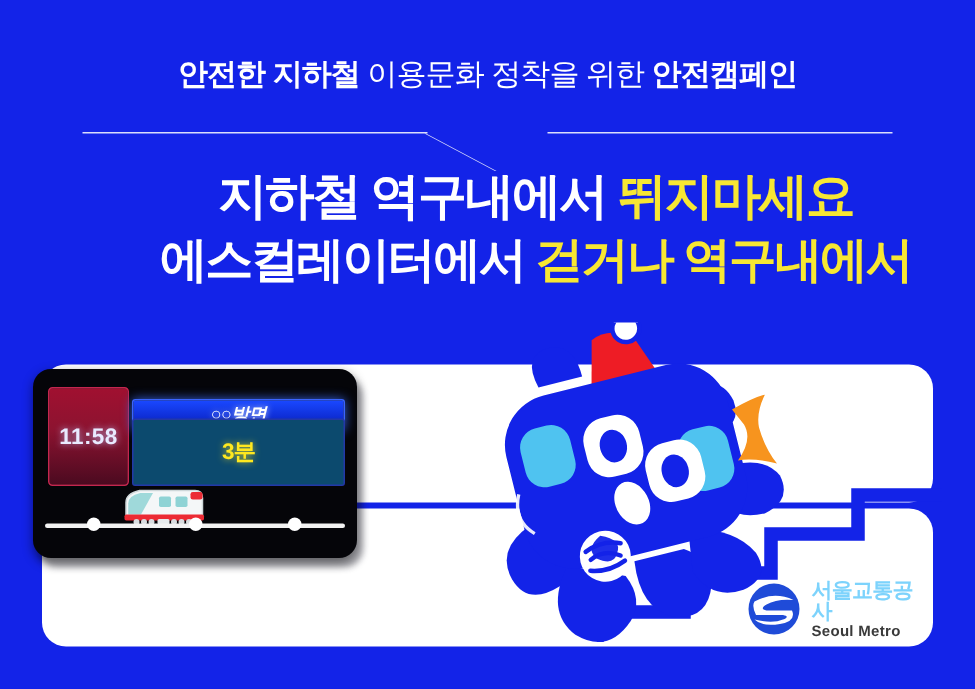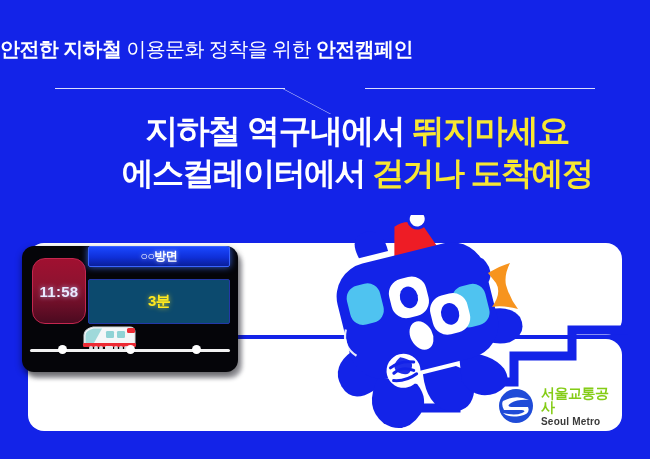--- a/index.html
+++ b/index.html
@@ -5,21 +5,21 @@
   html,body{margin:0;padding:0;}
   body{
     width:650px;height:459px;overflow:hidden;
     font-family:"Liberation Sans","DejaVu Sans",sans-serif;
     background:#1323e8;position:relative;
   }
   .poster{position:absolute;inset:0;background:#1323e8;overflow:hidden;}
 
   
   .kicker{
-    position:absolute;left:0;top:36px;width:650px;
+    position:absolute;left:0;top:36px;width:650px;text-align:center;
     color:#ffffff;font-size:20px;letter-spacing:-0.6px;white-space:nowrap;
   }
   .kicker .b{font-weight:bold;}
   .kicker .n{font-weight:400;}
 
   
   .rule{position:absolute;left:55px;top:88px;width:540px;height:26px;}
   .rule .seg{position:absolute;top:0;height:1px;background:#ffffff;opacity:.85;}
   .rule .left{left:0;width:230px;}
   .rule .right{left:310px;width:230px;}
@@ -54,34 +54,35 @@
   .board{
     position:absolute;left:22px;top:246px;width:216px;height:126px;
     background:#050509;border-radius:12px;overflow:hidden;
     box-shadow:0 3px 7px rgba(0,0,0,.45);
   }
   .board-inner{position:absolute;inset:0;}
 
   .clock{
     position:absolute;left:10px;top:12px;width:52px;height:64px;
     background:linear-gradient(180deg,#a01030 0%,#8d1330 42%,#4b0a20 100%);
-    border:1px solid #c4264f;border-radius:13px;
+    border:1px solid #c4264f;border-radius:3px;
     display:flex;align-items:center;justify-content:center;
   }
   .clock span{
     color:#e9eaff;font-size:15px;font-weight:bold;letter-spacing:.3px;
     text-shadow:0 0 5px rgba(190,200,255,.8);
   }
 
   .dest{
-    position:absolute;left:66px;top:0;width:140px;height:19px;
+    position:absolute;left:66px;top:20px;width:140px;height:19px;
     background:linear-gradient(180deg,#1a48ff 0%,#0f2fd8 55%,#0a1f9a 100%);
     border:1px solid #3a64ff;border-radius:2px;
     display:flex;align-items:center;justify-content:center;
     box-shadow:0 0 7px rgba(60,110,255,.85);
+    font-style:italic;
   }
   .dest span{
     color:#ffffff;font-size:12px;font-weight:bold;letter-spacing:-.4px;
     text-shadow:0 0 4px rgba(200,220,255,.9);
   }
 
   .eta{
     position:absolute;left:66px;top:33px;width:140px;height:43px;
     background:#0c4a6e;border:1px solid #2338a8;border-radius:2px;
     display:flex;align-items:center;justify-content:center;
@@ -100,21 +101,21 @@
   
   .mascot{position:absolute;left:315px;top:215px;width:215px;height:225px;}
 
   
   .spark{position:absolute;left:486px;top:263px;width:34px;height:48px;}
 
   
   .logo{position:absolute;left:498px;top:386px;width:120px;height:40px;display:flex;align-items:center;gap:7px;}
   .logo-mark{width:36px;height:36px;flex:0 0 36px;}
   .logo-text{display:flex;flex-direction:column;line-height:1;}
-  .logo-ko{color:#84cc16;font-size:14px;font-weight:bold;letter-spacing:-.5px;}
+  .logo-ko{color:#7dd3fc;font-size:14px;font-weight:bold;letter-spacing:-.5px;}
   .logo-en{color:#3a3a3a;font-size:10px;font-weight:bold;letter-spacing:.2px;margin-top:3px;}
 </style>
 </head>
 <body>
 
 <div class="poster">
 
   <div class="kicker">
     <span class="b">안전한 지하철</span><span class="n"> 이용문화 정착을 위한 </span><span class="b">안전캠페인</span>
   </div>
@@ -123,21 +124,21 @@
     <div class="seg left"></div>
     <div class="slash"></div>
     <div class="seg right"></div>
   </div>
 
   <div class="headline">
     <div>
       <span>지하철 역구내에서 </span><span class="hl">뛰지마세요</span>
     </div>
     <div class="l2">
-      <span>에스컬레이터에서 </span><span class="hl">걷거나 도착예정</span>
+      <span>에스컬레이터에서 </span><span class="hl">걷거나 역구내에서</span>
     </div>
   </div>
 
   <div class="panel panel-top"></div>
   <div class="panel panel-bottom"></div>
 
   <div class="stairs">
     <svg viewBox="0 0 230 132" width="230" height="132">
       <polyline points="0,128 0,108 58,108 58,82 116,82 116,56 174,56 174,30 230,30" fill="none" stroke="#1323e8" stroke-width="9"></polyline>
     </svg>

